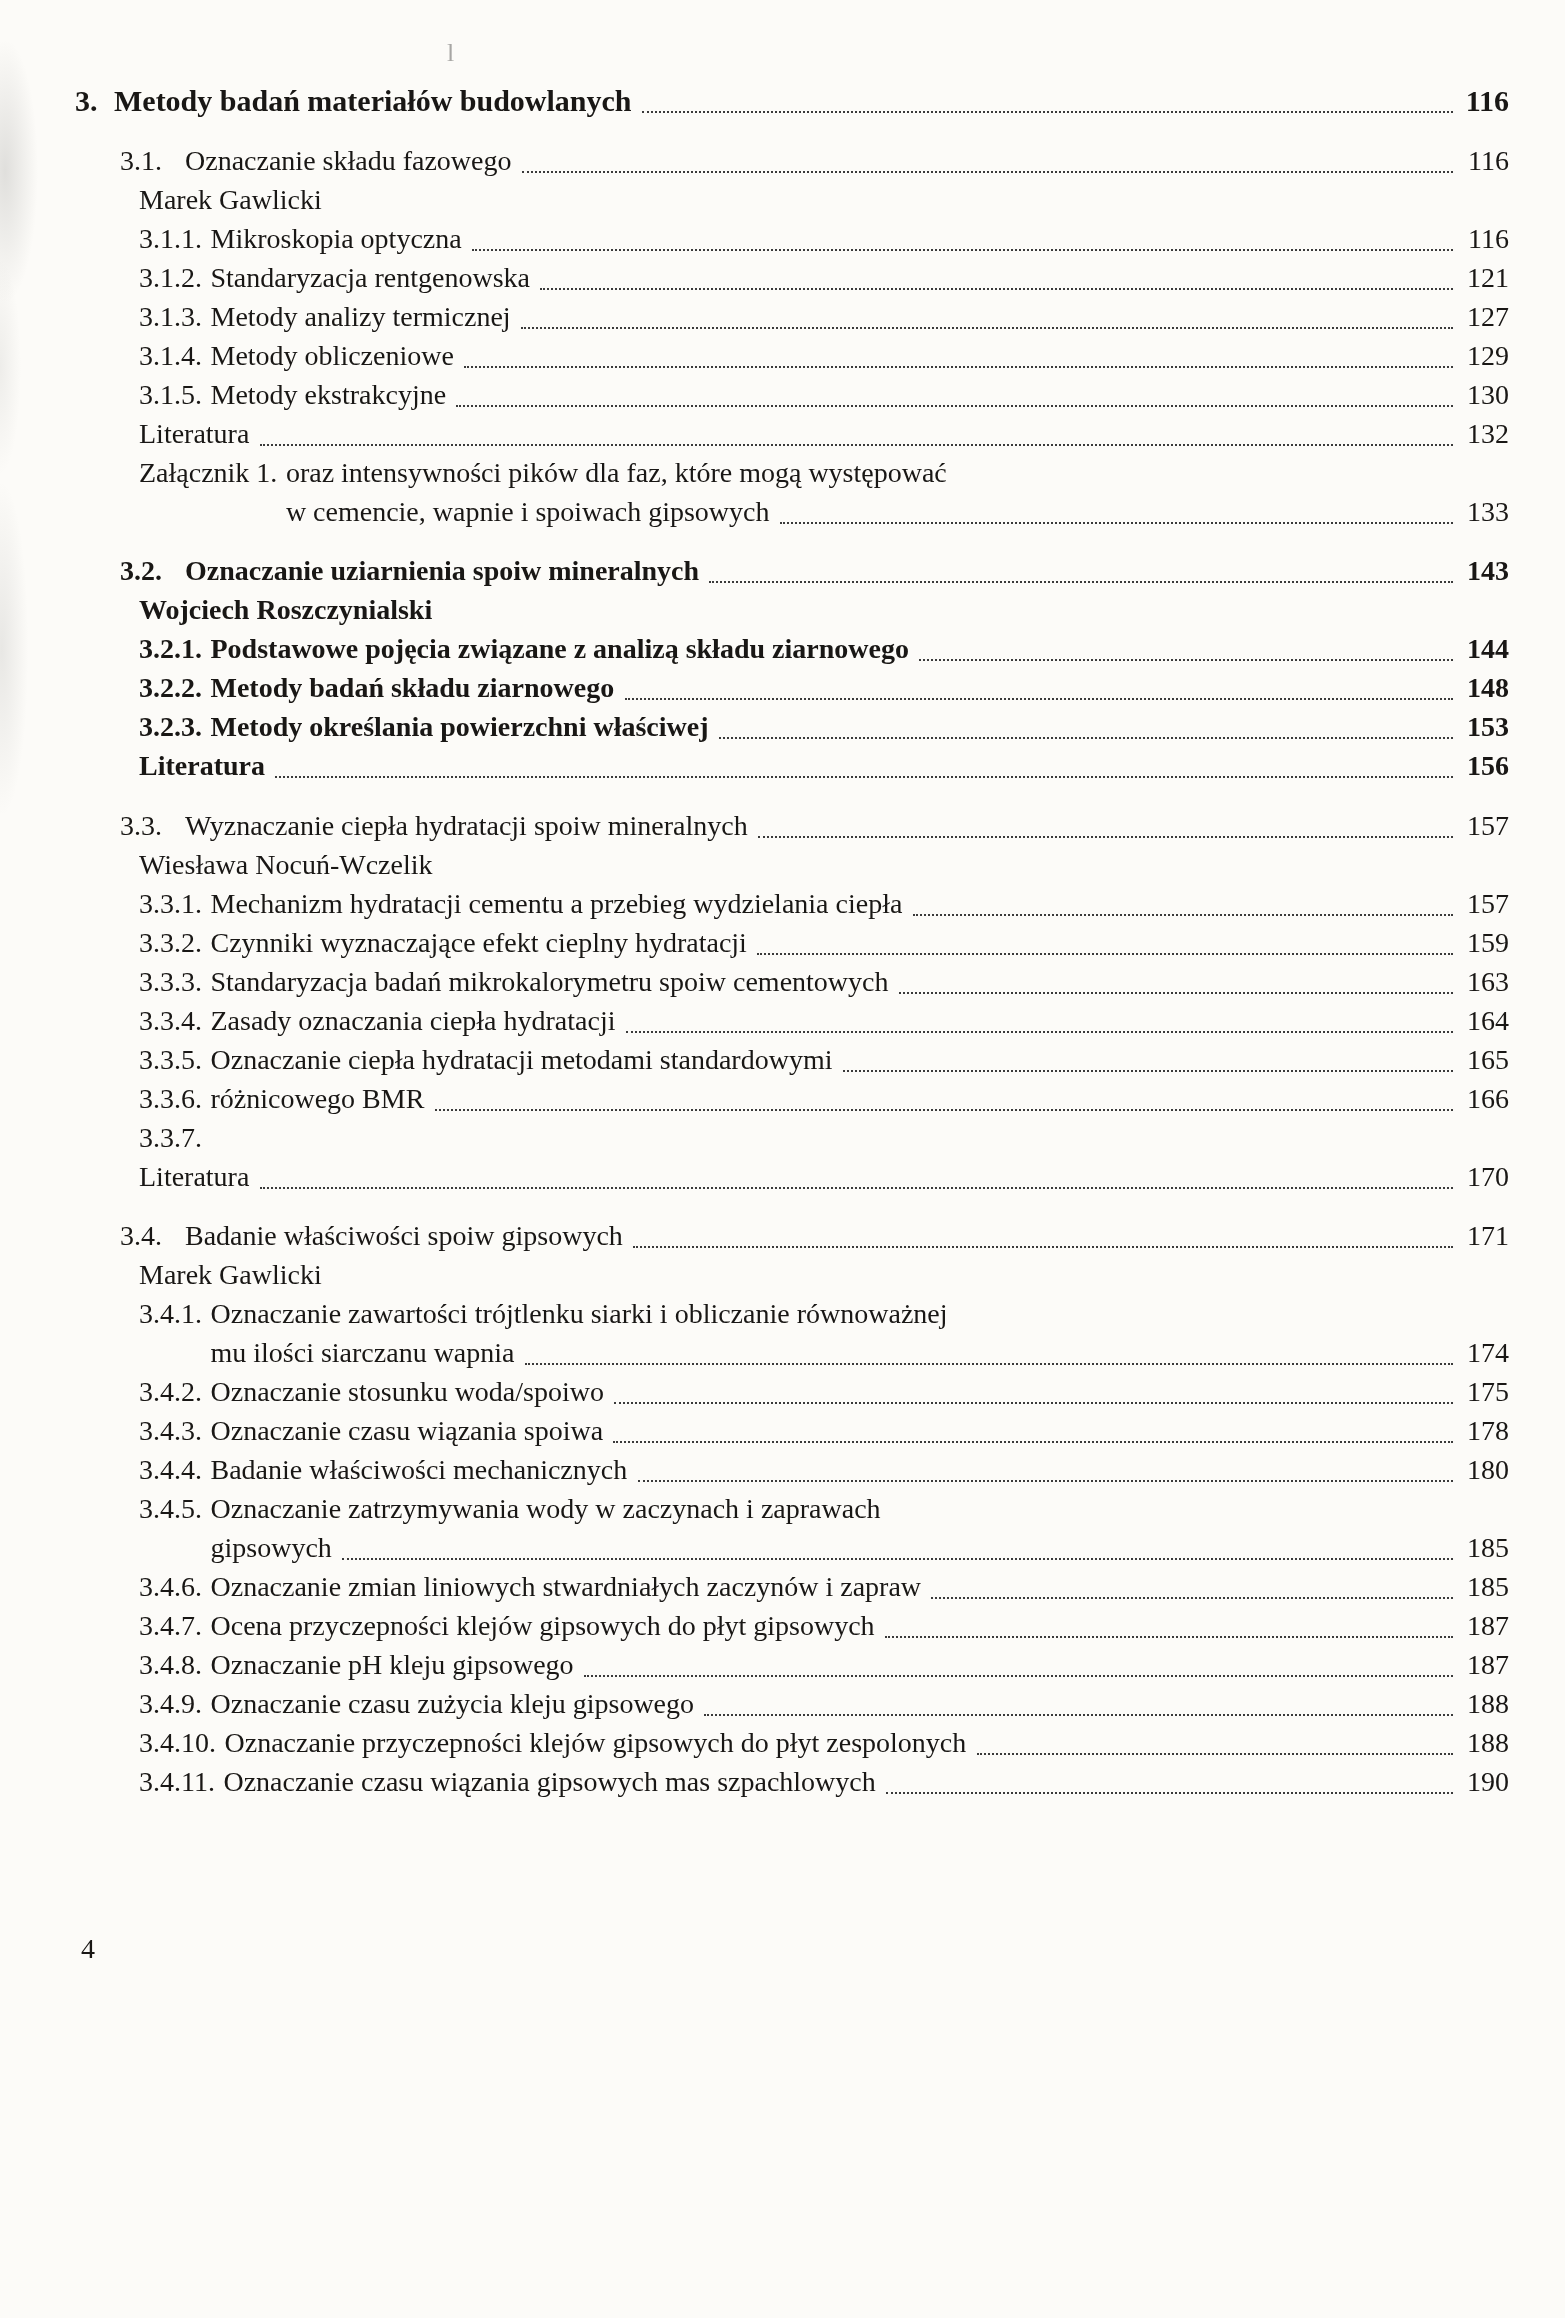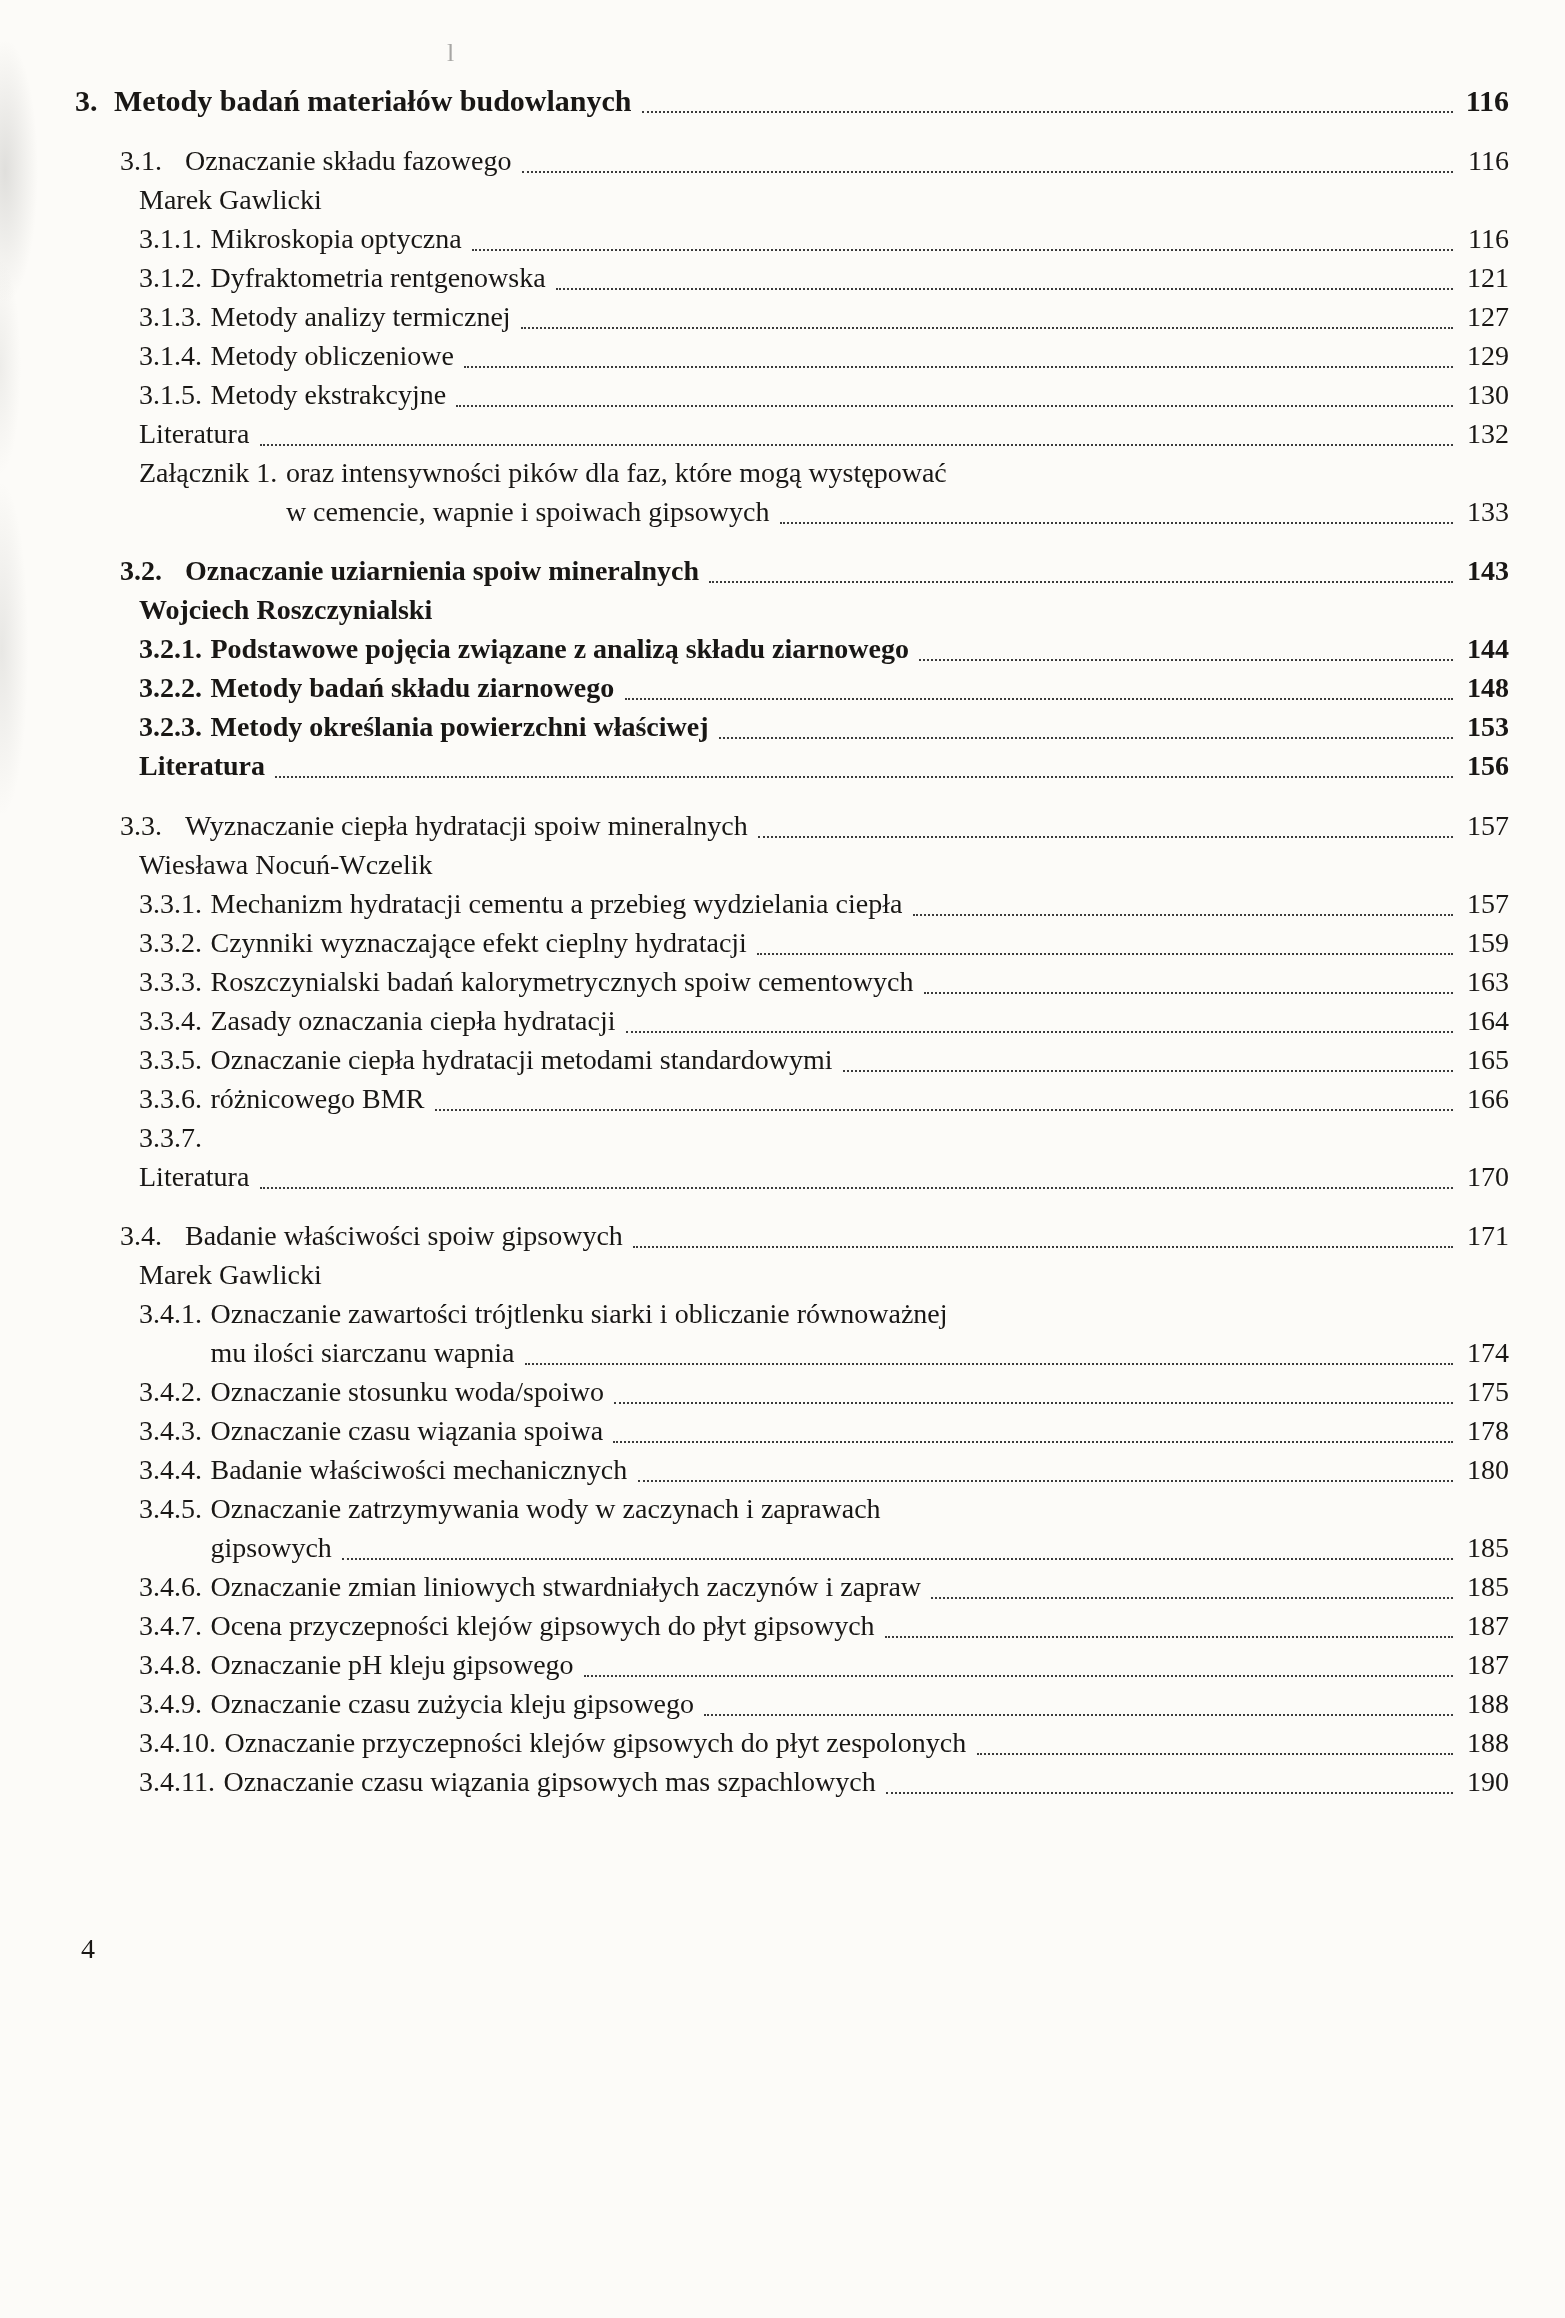--- a/index.html
+++ b/index.html
@@ -100,21 +100,21 @@
             <span class="t">Mikroskopia optyczna</span>
             <span class="dots"></span>
             <span class="pg">116</span>
           </div>
         </div>
       </div>
       <div class="toc-row l2">
         <span class="num">3.1.2.</span>
         <div class="content">
           <div class="line">
-            <span class="t">Dyfraktometria rentgenowska</span>
+            <span class="t">Standaryzacja rentgenowska</span>
             <span class="dots"></span>
             <span class="pg">121</span>
           </div>
         </div>
       </div>
       <div class="toc-row l2">
         <span class="num">3.1.3.</span>
         <div class="content">
           <div class="line">
             <span class="t">Metody analizy termicznej</span>
@@ -255,21 +255,21 @@
             <span class="t">Czynniki wyznaczające efekt cieplny hydratacji</span>
             <span class="dots"></span>
             <span class="pg">159</span>
           </div>
         </div>
       </div>
       <div class="toc-row l2">
         <span class="num">3.3.3.</span>
         <div class="content">
           <div class="line">
-            <span class="t">Roszczynialski badań kalorymetrycznych spoiw cementowych</span>
+            <span class="t">Standaryzacja badań mikrokalorymetru spoiw cementowych</span>
             <span class="dots"></span>
             <span class="pg">163</span>
           </div>
         </div>
       </div>
       <div class="toc-row l2">
         <span class="num">3.3.4.</span>
         <div class="content">
           <div class="line">
             <span class="t">Zasady oznaczania ciepła hydratacji</span>

